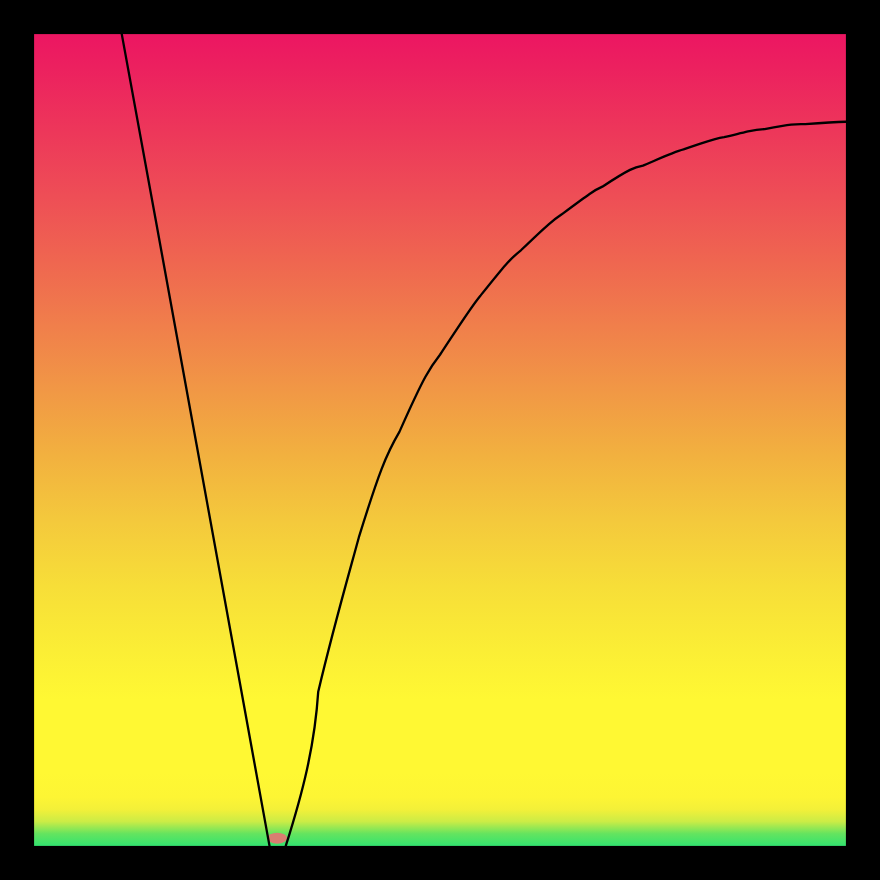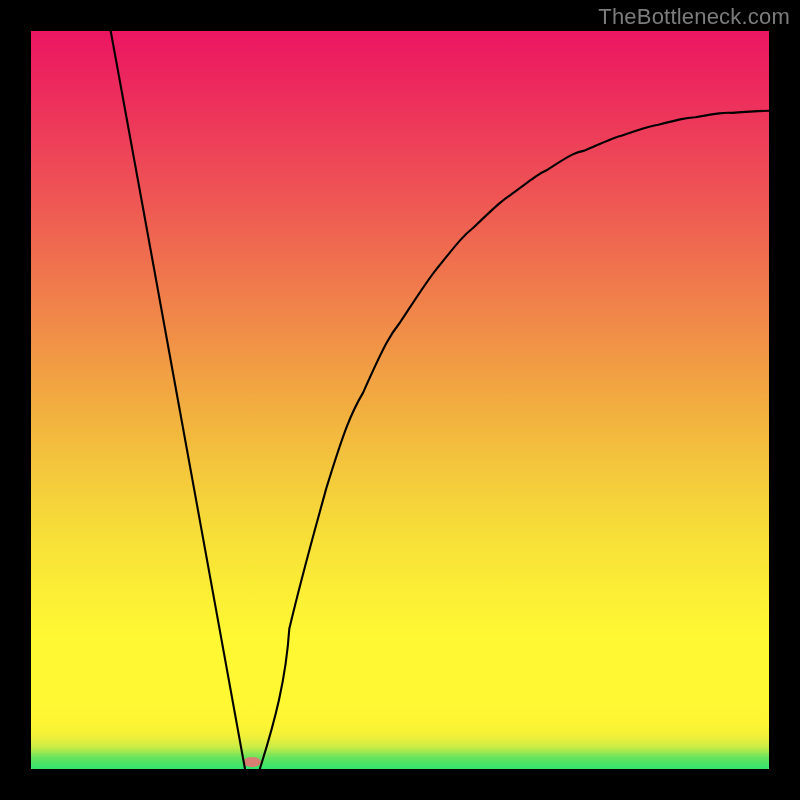--- a/index.html
+++ b/index.html
@@ -106,15 +106,14 @@
                C 614.0 97.0, 618.0 95.0, 627.3 93.7
                C 650.0 88.0, 654.0 87.0, 664.2 86.3
                C 688.0 82.0, 692.0 81.5, 701.1 81.9
                C 720.0 80.5, 728.0 80.0, 738.0 79.7"></path>
     </svg>
 
     <div class="marker" style="left:221.4px; top:730.6px;"></div>
 
   </div>
 
-  <div class="watermark">TheBottleneck.com</div>
 
 </div>
 
 </body></html>

